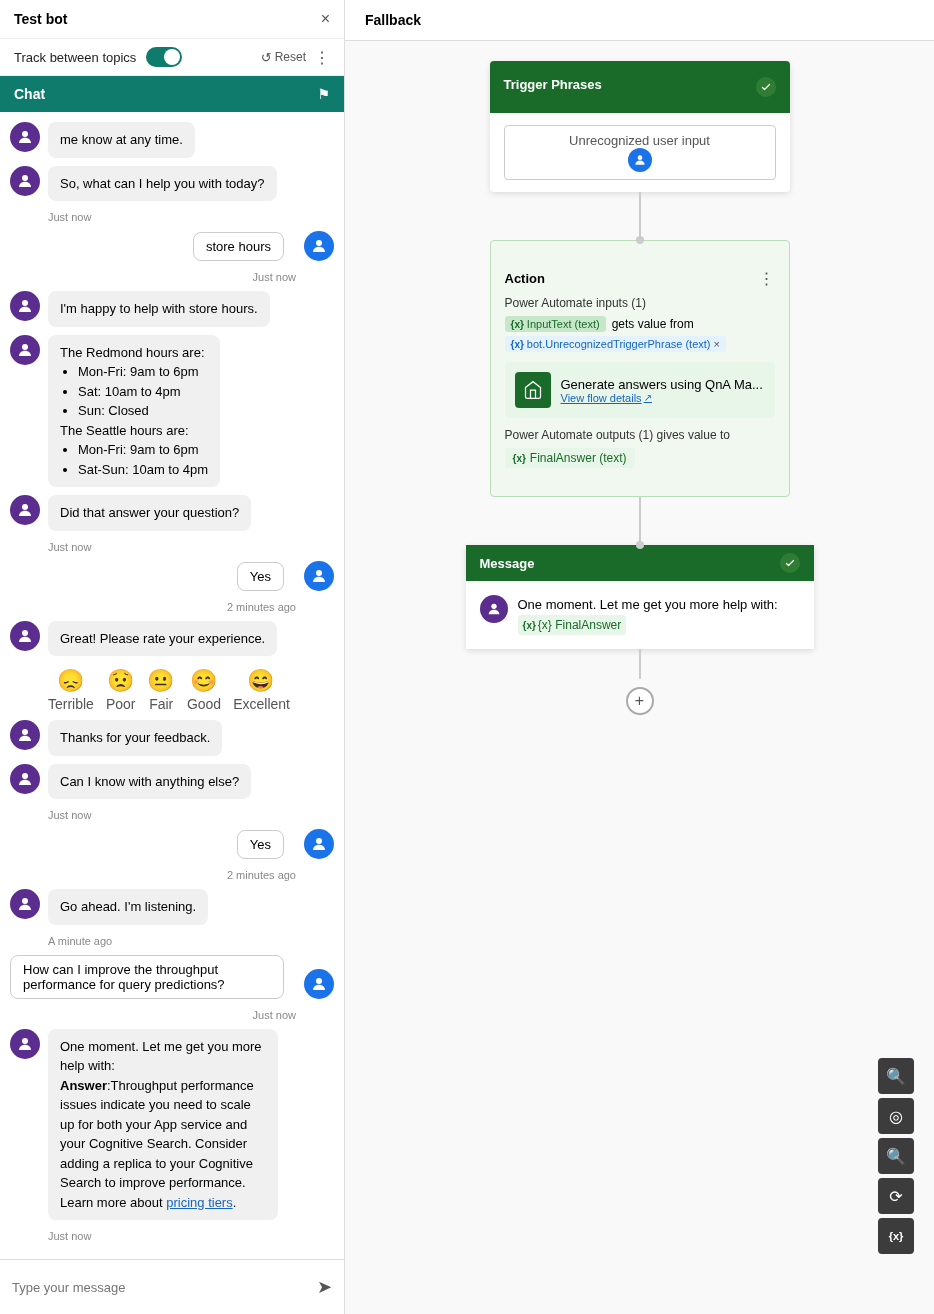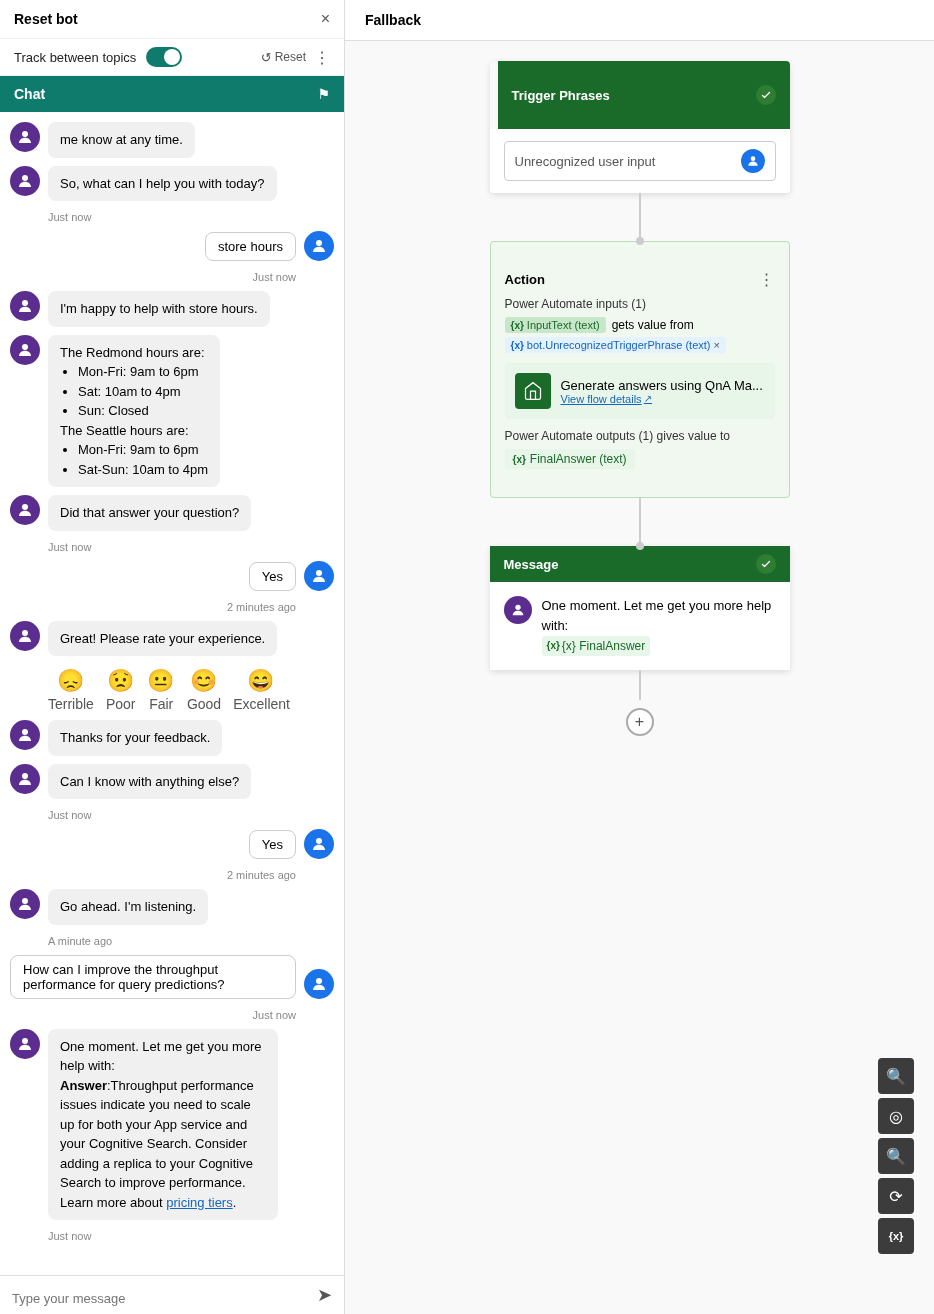--- a/index.html
+++ b/index.html
@@ -23,50 +23,50 @@
     .chat-header-title { font-size: 14px; font-weight: 600; }
     .chat-flag { color: #fff; font-size: 14px; cursor: pointer; }
 
     .chat-body { flex: 1; overflow-y: auto; padding: 10px 10px; display: flex; flex-direction: column; gap: 8px; background: #fff; }
 
     .bot-msg-row { display: flex; align-items: flex-start; gap: 8px; }
     .bot-avatar { width: 30px; height: 30px; background: #5b2d8e; border-radius: 50%; display: flex; align-items: center; justify-content: center; flex-shrink: 0; }
     .bot-avatar svg { width: 18px; height: 18px; fill: #fff; }
     .bot-bubble { background: #f0f0f0; border-radius: 8px; padding: 8px 12px; max-width: 230px; font-size: 13px; line-height: 1.5; }
 
-    .user-msg-row { display: flex; align-items: flex-end; justify-content: flex-end; gap: 8px; }
+    .user-msg-row { display: flex; align-items: flex-end; justify-content: flex-end; gap: 20px; }
     .user-bubble { background: #fff; border: 1px solid #ccc; border-radius: 8px; padding: 6px 12px; font-size: 13px; }
     .user-avatar { width: 30px; height: 30px; background: #1a73e8; border-radius: 50%; display: flex; align-items: center; justify-content: center; flex-shrink: 0; }
     .user-avatar svg { width: 18px; height: 18px; fill: #fff; }
 
     .timestamp { font-size: 11px; color: #888; margin-left: 38px; margin-top: 2px; }
     .timestamp-right { font-size: 11px; color: #888; text-align: right; margin-right: 38px; margin-top: 2px; }
 
     .rating-row { display: flex; gap: 12px; margin-left: 38px; margin-top: 4px; }
     .rating-item { display: flex; flex-direction: column; align-items: center; gap: 2px; cursor: pointer; }
     .rating-icon { font-size: 22px; }
     .rating-label { font-size: 14px; color: #555; }
 
     .bullet-list { list-style: disc; padding-left: 18px; }
 
-    .chat-input-area { padding: 8px 12px; border-top: 1px solid #ddd; display: flex; align-items: flex-end; gap: 8px; }
+    .chat-input-area { padding: 16px 12px; border-top: 1px solid #ddd; display: flex; align-items: center; gap: 8px; }
     .chat-input { flex: 1; border: none; outline: none; font-size: 13px; color: #999; }
     .send-btn { color: #555; cursor: pointer; font-size: 18px; background: none; border: none; }
 
     
     .right-panel { flex: 1; background: #f9f9f9; display: flex; flex-direction: column; overflow: hidden; }
     .right-header { padding: 12px 20px; border-bottom: 1px solid #ddd; background: #fff; font-size: 14px; font-weight: 600; }
 
     .flow-area { flex: 1; overflow-y: auto; padding: 20px 30px; display: flex; flex-direction: column; align-items: center; gap: 0; position: relative; }
 
     .flow-card { width: 300px; border-radius: 4px; overflow: hidden; box-shadow: 0 2px 6px rgba(0,0,0,0.12); position: relative; }
-    .flow-card-header { background: #1a6b2a; color: #fff; padding: 24px 14px; font-size: 13px; font-weight: 600; display: flex; align-items: center; justify-content: space-between; margin-left: 8px; }
+    .flow-card-header { background: #1a6b2a; color: #fff; padding: 16px 14px; font-size: 13px; font-weight: 600; display: flex; align-items: flex-start; justify-content: space-between; }
     .flow-card-body { background: #fff; padding: 12px 14px; }
 
-    .trigger-input { border: 1px solid #ccc; border-radius: 4px; padding: 7px 10px; font-size: 13px; display: flex; align-items: center; justify-content: space-between; color: #555; }
+    .trigger-input { border: 1px solid #ccc; border-radius: 4px; padding: 7px 10px; font-size: 13px; display: flex; align-items: center; justify-content: space-between; color: #555; flex-direction: column; }
     .trigger-person-icon { width: 24px; height: 24px; background: #1a73e8; border-radius: 50%; display: flex; align-items: center; justify-content: center; }
     .trigger-person-icon svg { width: 14px; height: 14px; fill: #fff; }
 
     .action-card { width: 300px; background: #f0f8f0; border: 1px solid #b8ddb8; border-radius: 4px; padding: 28px 14px; }
     .action-title-row { display: flex; align-items: center; justify-content: space-between; margin-bottom: 8px; }
     .action-title { font-size: 13px; font-weight: 600; }
     .action-more { color: #555; cursor: pointer; font-size: 16px; }
     .pa-inputs-label { font-size: 12px; color: #333; margin-bottom: 6px; }
     .pa-row { display: flex; align-items: center; gap: 6px; font-size: 12px; margin-bottom: 4px; }
     .tag { background: #c8e6c9; border-radius: 3px; padding: 2px 6px; font-size: 11px; color: #1a6b2a; display: flex; align-items: center; gap: 3px; }
@@ -75,21 +75,21 @@
 
     .generate-block { display: flex; align-items: center; gap: 10px; background: #e8f5e9; border-radius: 4px; padding: 10px; margin-top: 10px; }
     .gen-icon { width: 36px; height: 36px; background: #1a6b2a; border-radius: 4px; display: flex; align-items: center; justify-content: center; flex-shrink: 0; }
     .gen-icon svg { width: 20px; height: 20px; fill: #fff; }
     .gen-text { font-size: 13px; }
     .gen-link { font-size: 11px; color: #1565c0; cursor: pointer; text-decoration: underline; display: flex; align-items: center; gap: 2px; }
 
     .pa-outputs-label { font-size: 12px; color: #333; margin-top: 10px; margin-bottom: 6px; }
     .final-tag { background: #e8f5e9; border-radius: 3px; padding: 3px 8px; font-size: 12px; color: #1a6b2a; display: inline-flex; align-items: center; gap: 4px; }
 
-    .msg-card { width: 300px; border-radius: 0; overflow: hidden; box-shadow: 0 2px 6px rgba(0,0,0,0.12); }
+    .msg-card { width: 348px; border-radius: 0; overflow: hidden; box-shadow: 0 2px 6px rgba(0,0,0,0.12); }
     .msg-card-header { background: #1a6b2a; color: #fff; padding: 8px 14px; font-size: 13px; font-weight: 600; display: flex; align-items: center; justify-content: space-between; }
     .msg-card-body { background: #fff; padding: 14px; display: flex; align-items: flex-start; gap: 10px; }
     .msg-bot-icon { width: 28px; height: 28px; background: #5b2d8e; border-radius: 50%; display: flex; align-items: center; justify-content: center; flex-shrink: 0; }
     .msg-bot-icon svg { width: 16px; height: 16px; fill: #fff; }
     .msg-text { font-size: 13px; line-height: 1.5; }
     .var-tag { display: inline-flex; align-items: center; gap: 2px; background: #e8f5e9; border-radius: 3px; padding: 1px 5px; font-size: 12px; color: #1a6b2a; }
 
     .add-btn-row { display: flex; justify-content: center; margin-top: 8px; }
     .add-circle { width: 28px; height: 28px; border: 2px solid #aaa; border-radius: 50%; display: flex; align-items: center; justify-content: center; cursor: pointer; color: #555; font-size: 16px; background: #fff; }
 
@@ -99,21 +99,21 @@
 
     .link-text { color: #1565c0; text-decoration: underline; cursor: pointer; }
     .bold { font-weight: 700; margin-top: 44px; }
   </style>
 </head>
 <body>
 
 <div class="left-panel">
 
   <div class="title-bar">
-    <span class="title-bar-title">Reset bot</span>
+    <span class="title-bar-title">Test bot</span>
     <button class="close-btn">×</button>
   </div>
 
   <div class="toolbar">
     <span class="track-label">Track between topics</span>
     <div class="toggle"></div>
     <div class="toolbar-right">
       <button class="reset-btn">
         <span style="font-size:13px;">↺</span>
         <span>Reset</span>

